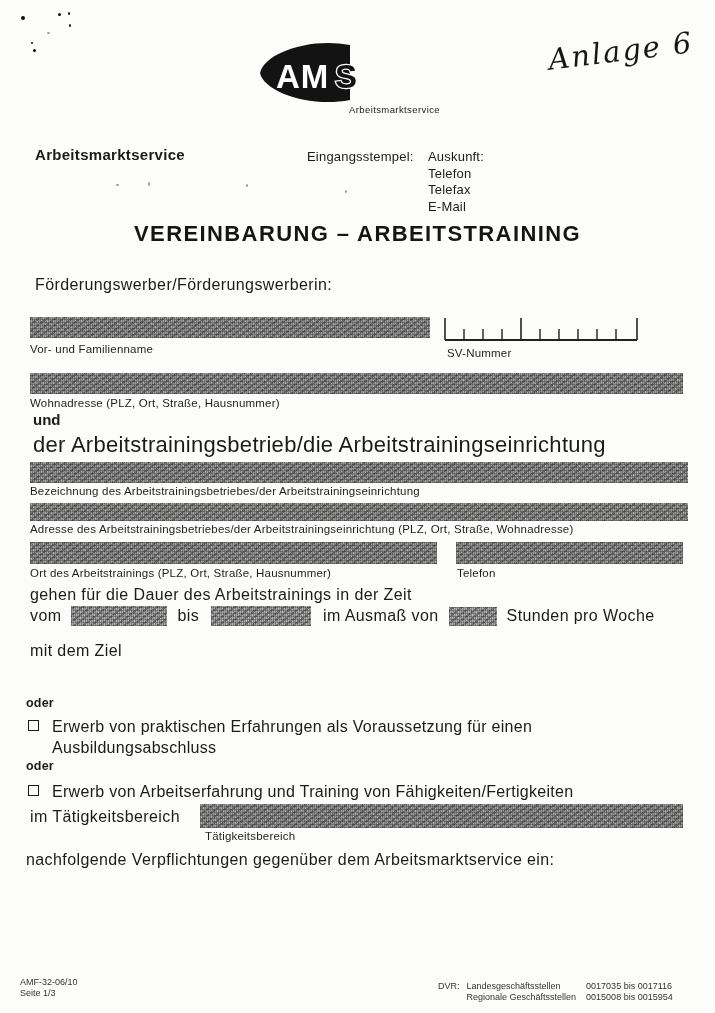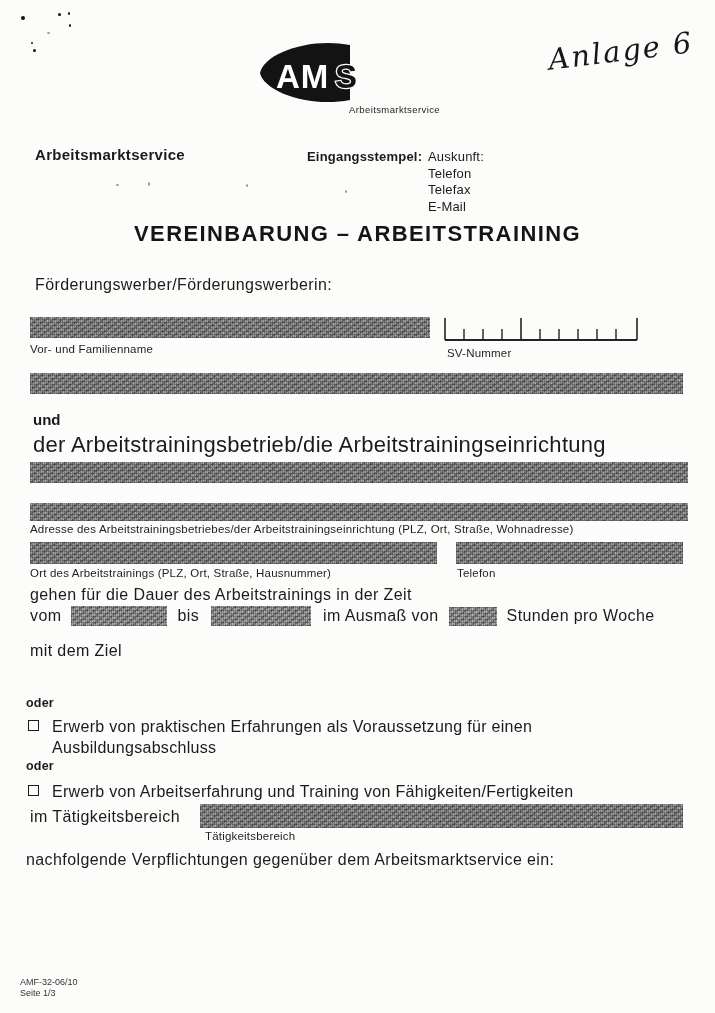--- a/index.html
+++ b/index.html
@@ -15,21 +15,21 @@
   
   .logo-caption{position:absolute;left:349px;top:104px;font-size:9.5px;letter-spacing:.4px;color:#222;}
   .anlage{
     position:absolute;left:548px;top:34px;
     font-family:"DejaVu Serif",serif;font-style:italic;font-size:29px;
     transform:rotate(-7deg);letter-spacing:2px;color:#161616;white-space:nowrap;
   }
 
   
   .hdr-left{position:absolute;left:35px;top:146px;font-size:15px;font-weight:600;letter-spacing:.3px;}
-  .stamp{position:absolute;left:307px;top:149px;font-size:13px;letter-spacing:.2px;font-weight:bold;}
+  .stamp{position:absolute;left:307px;top:149px;font-size:13px;letter-spacing:.2px;}
   .contact{position:absolute;left:428px;top:149px;font-size:13px;line-height:16.5px;letter-spacing:.2px;}
 
   .title{
     position:absolute;left:0;top:221px;width:100%;margin:0;text-align:center;
     font-size:22px;font-weight:bold;letter-spacing:1.4px;color:#151515;
   }
 
   .h-applicant{position:absolute;left:35px;top:276px;font-size:16px;letter-spacing:.4px;}
 
   
@@ -122,25 +122,27 @@
     <line x1="116" y1="14" x2="116" y2="25" stroke="#222" stroke-width="1.4"></line>
     <line x1="135" y1="14" x2="135" y2="25" stroke="#222" stroke-width="1.4"></line>
     <line x1="154" y1="14" x2="154" y2="25" stroke="#222" stroke-width="1.4"></line>
     <line x1="173" y1="14" x2="173" y2="25" stroke="#222" stroke-width="1.4"></line>
     <line x1="194" y1="3" x2="194" y2="25" stroke="#222" stroke-width="1.6"></line>
   </svg>
   <div class="flabel" style="left:30px;top:343px">Vor- und Familienname</div>
   <div class="flabel" style="left:447px;top:347px">SV-Nummer</div>
 
   <div class="redact" style="left:30px;top:373px;width:653px;height:21px"></div>
+  <div class="flabel" style="left:30px;top:397px">Wohnadresse (PLZ, Ort, Straße, Hausnummer)</div>
 
   <div class="t-und">und</div>
   <div class="h-provider">der Arbeitstrainingsbetrieb/die Arbeitstrainingseinrichtung</div>
 
   <div class="redact" style="left:30px;top:462px;width:658px;height:21px"></div>
+  <div class="flabel" style="left:30px;top:485px">Bezeichnung des Arbeitstrainingsbetriebes/der Arbeitstrainingseinrichtung</div>
 
   <div class="redact" style="left:30px;top:503px;width:658px;height:18px"></div>
   <div class="flabel" style="left:30px;top:523px">Adresse des Arbeitstrainingsbetriebes/der Arbeitstrainingseinrichtung (PLZ, Ort, Straße, Wohnadresse)</div>
 
   <div class="redact" style="left:30px;top:542px;width:407px;height:22px"></div>
   <div class="redact" style="left:456px;top:542px;width:227px;height:22px"></div>
   <div class="flabel" style="left:30px;top:567px">Ort des Arbeitstrainings (PLZ, Ort, Straße, Hausnummer)</div>
   <div class="flabel" style="left:457px;top:567px">Telefon</div>
 
   <div class="body-line" style="left:30px;top:586px">gehen für die Dauer des Arbeitstrainings in der Zeit</div>
@@ -174,14 +176,25 @@
   <div class="redact" style="left:200px;top:804px;width:483px;height:24px"></div>
   <div class="flabel" style="left:205px;top:830px">Tätigkeitsbereich</div>
 
   <div class="body-line" style="left:26px;top:851px">nachfolgende Verpflichtungen gegenüber dem Arbeitsmarktservice ein:</div>
 
   <div class="footer-left">
     <div>AMF-32-06/10</div>
     <div>Seite 1/3</div>
   </div>
 
+  <div class="dvr">
+    <span class="lbl">DVR:</span>
+    <span class="col">
+      <div>Landesgeschäftsstellen</div>
+      <div>Regionale Geschäftsstellen</div>
+    </span>
+    <span class="col">
+      <div>0017035 bis 0017116</div>
+      <div>0015008 bis 0015954</div>
+    </span>
+  </div>
 
 </div>
 
 </body></html>

